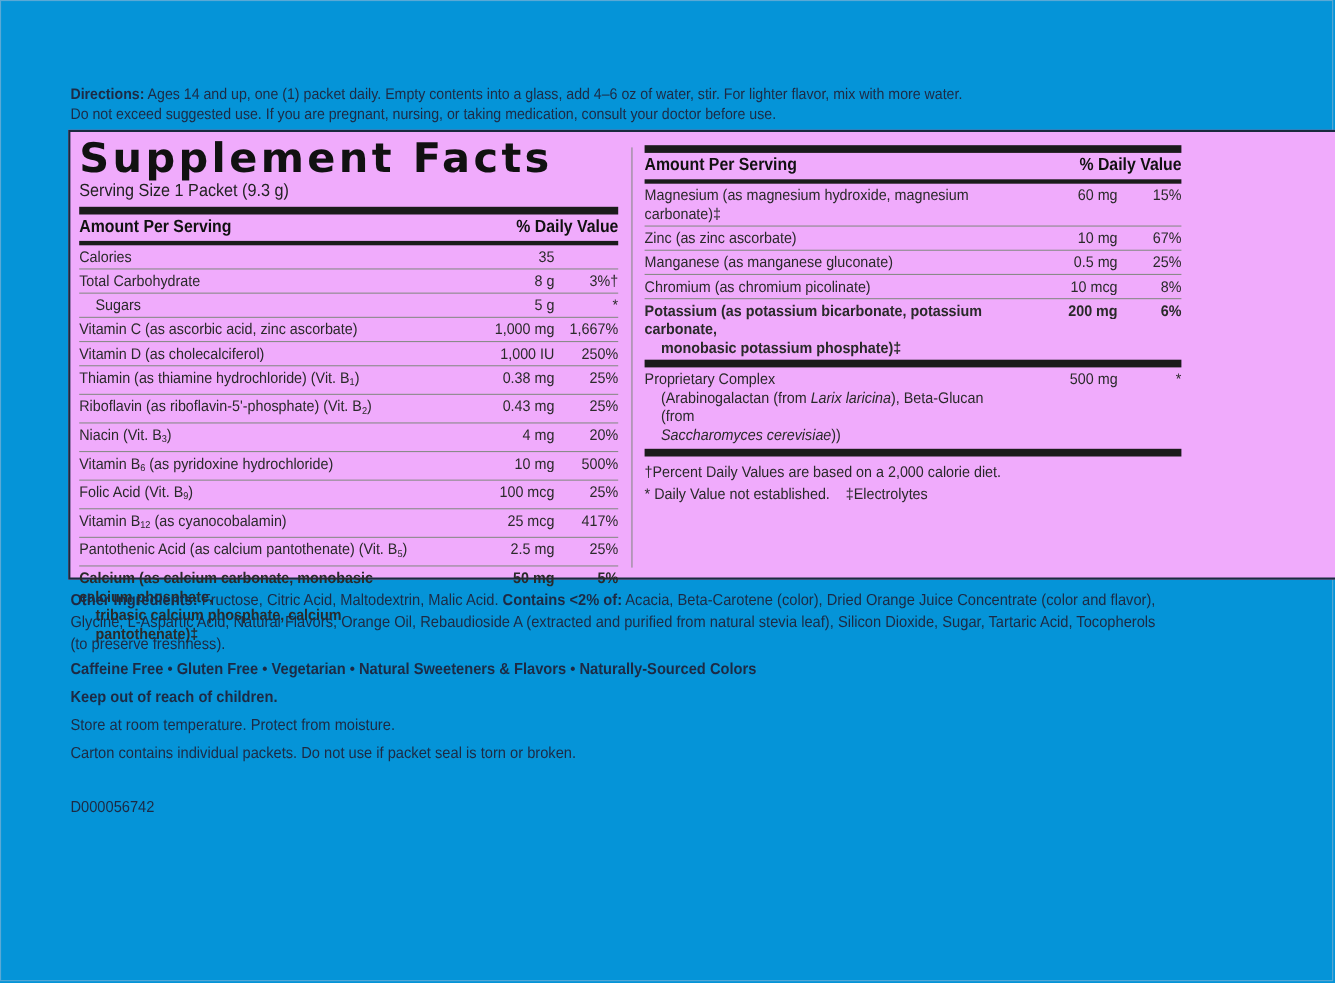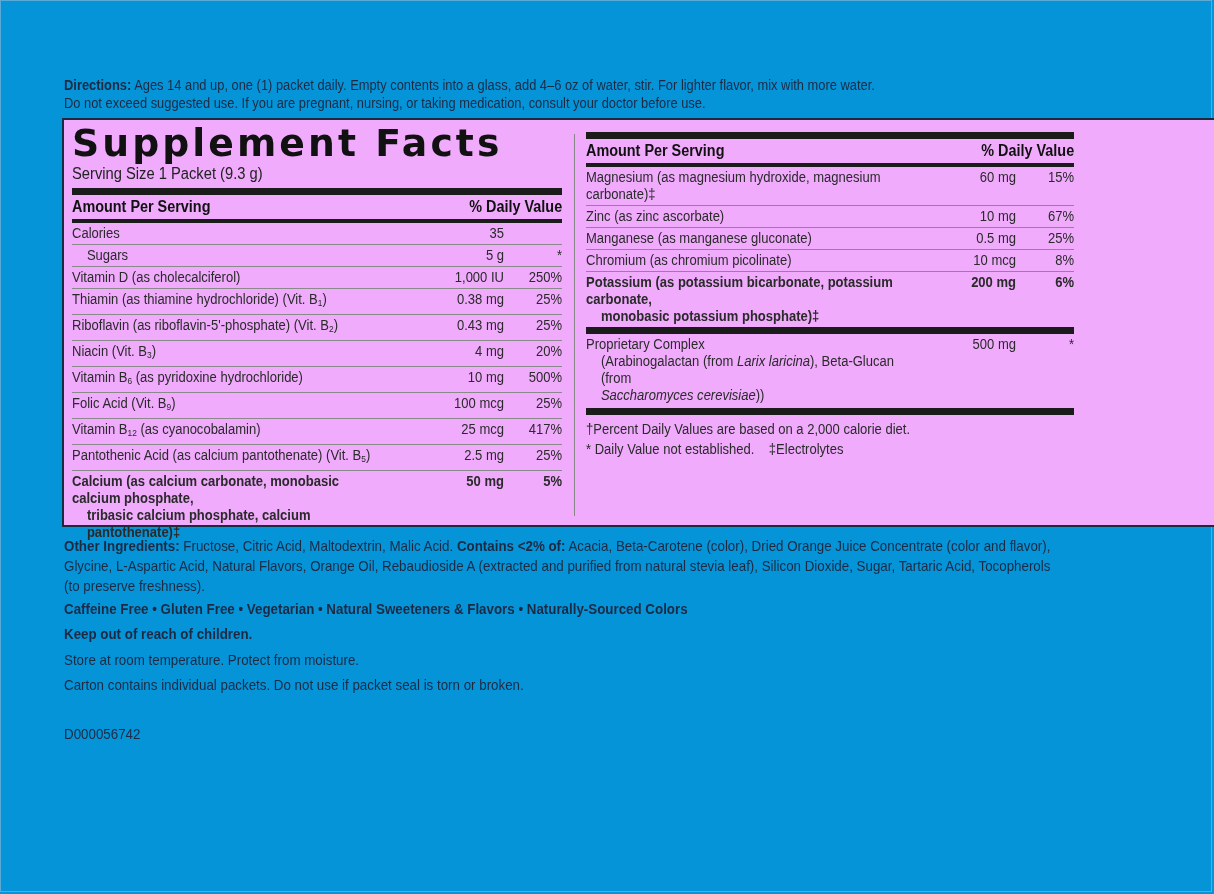--- a/index.html
+++ b/index.html
@@ -99,23 +99,33 @@
       <span>% Daily Value</span>
     </div>
     <div class="bar-med"></div>
     <div id="left-rows">
         <div class="row">
           <div class="name"><span>Calories</span></div>
           <div class="amt">35</div>
           <div class="dv"></div>
         </div>
         <div class="row">
+          <div class="name"><span>Total Carbohydrate</span></div>
+          <div class="amt">8 g</div>
+          <div class="dv">3%†</div>
+        </div>
+        <div class="row">
           <div class="name indent"><span>Sugars</span></div>
           <div class="amt">5 g</div>
           <div class="dv">*</div>
+        </div>
+        <div class="row">
+          <div class="name"><span>Vitamin C (as ascorbic acid, zinc ascorbate)</span></div>
+          <div class="amt">1,000 mg</div>
+          <div class="dv">1,667%</div>
         </div>
         <div class="row">
           <div class="name"><span>Vitamin D (as cholecalciferol)</span></div>
           <div class="amt">1,000 IU</div>
           <div class="dv">250%</div>
         </div>
         <div class="row">
           <div class="name"><span>Thiamin (as thiamine hydrochloride) (Vit. B</span><span class="sub">1</span><span>)</span></div>
           <div class="amt">0.38 mg</div>
           <div class="dv">25%</div>

